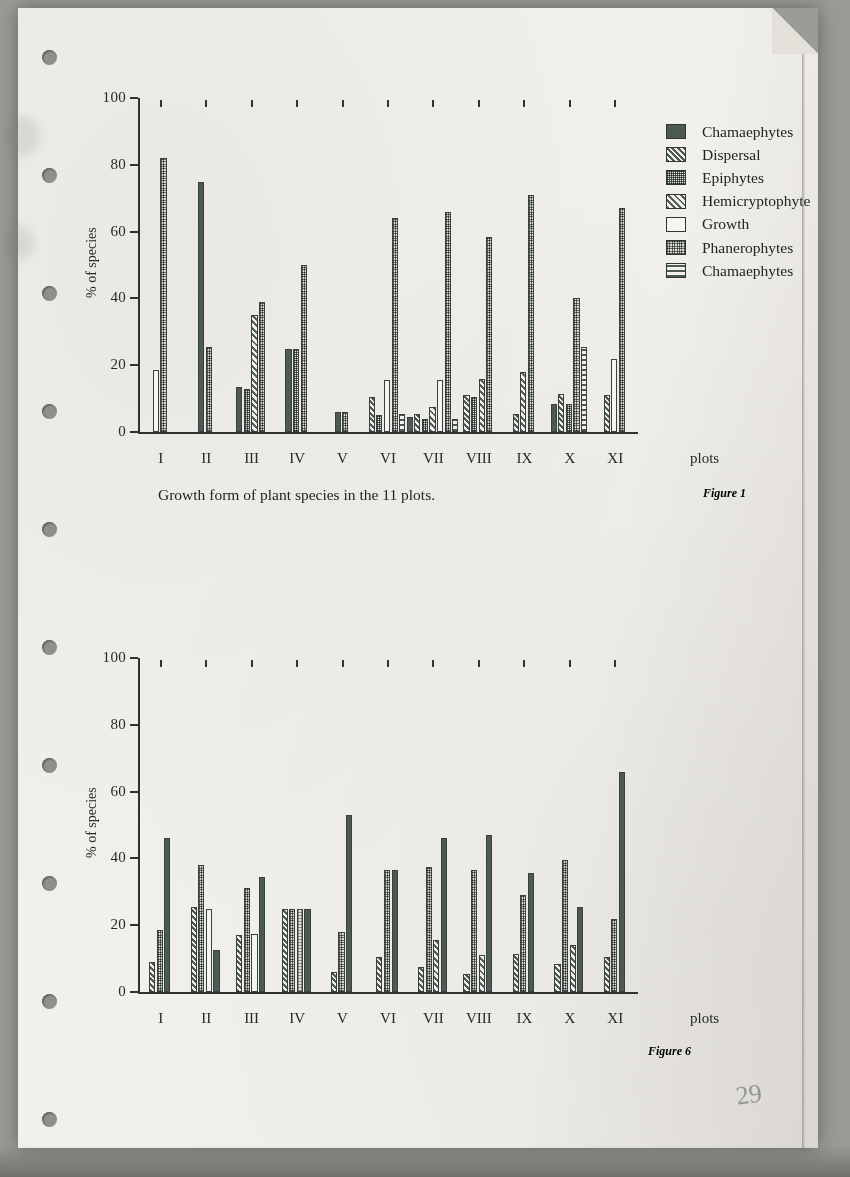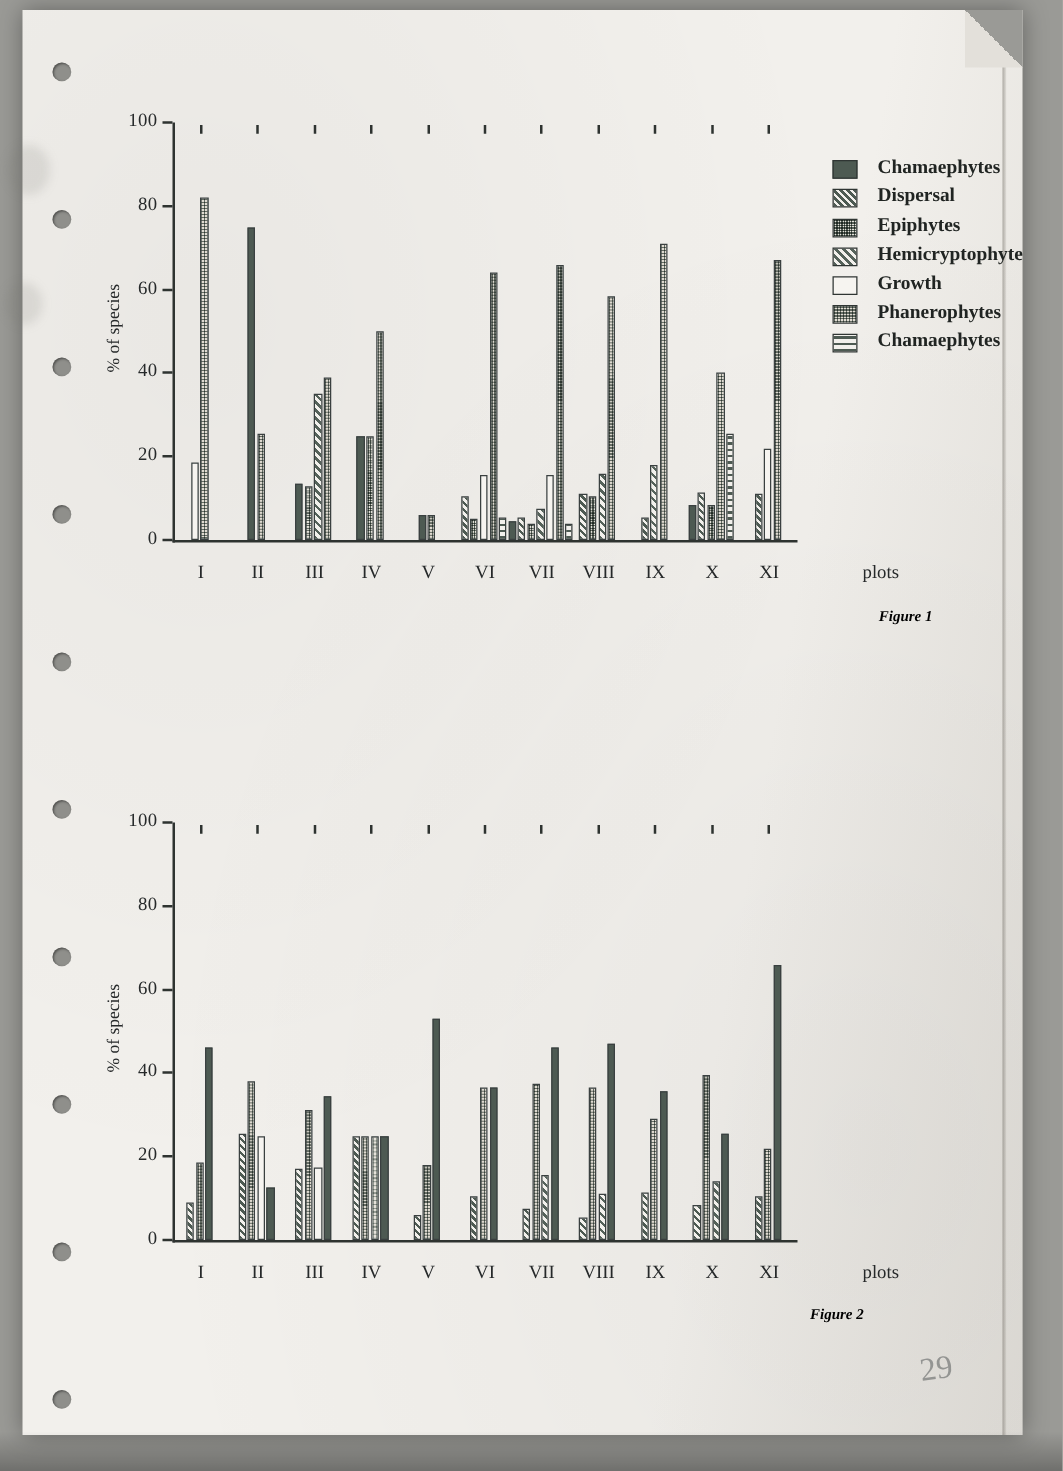--- a/index.html
+++ b/index.html
@@ -61,21 +61,21 @@
   .p-light   {background:
       repeating-linear-gradient(0deg,#9aa29c 0 1px,#f2f0ec 1px 3px),
       repeating-linear-gradient(90deg,#9aa29c 0 1px,#f2f0ec 1px 3px);
       background-blend-mode:multiply;}
   .p-white   {background:#f6f4f0;}
   .p-horiz   {background:
       repeating-linear-gradient(0deg,#4d5a52 0 2px,#f2f0ec 2px 5px);}
 
   
   .legend{position:absolute;}
-  .leg-row{display:flex;align-items:flex-end;height:23.2px;font-weight:bold;}
+  .leg-row{display:flex;align-items:center;height:23.2px;}
   .swatch{width:20px;height:15px;border:1.4px solid #2f3533;box-sizing:border-box;margin-right:16px;}
   .leg-text{font-size:15.5px;color:#202422;white-space:nowrap;}
 
   .pagenum{position:absolute;font-size:26px;color:#7b7d7c;font-family:"Liberation Serif",serif;
            transform:rotate(-8deg);opacity:.75;}
   .bottom-shadow{position:absolute;left:0;right:0;bottom:0;height:32px;
            background:linear-gradient(to bottom,rgba(0,0,0,0),rgba(0,0,0,.28));}
 </style>
 </head>
 <body>
@@ -185,20 +185,21 @@
           <div class="xtlabel" style="left: 370px; top: 442px;">VI</div>
           <div class="xtlabel" style="left: 415.455px; top: 442px;">VII</div>
           <div class="xtlabel" style="left: 460.909px; top: 442px;">VIII</div>
           <div class="xtlabel" style="left: 506.364px; top: 442px;">IX</div>
           <div class="xtlabel" style="left: 551.818px; top: 442px;">X</div>
           <div class="xtlabel" style="left: 597.273px; top: 442px;">XI</div>
         </div>
 
       <div class="axis-label-x" style="left:672px;top:442px;">plots</div>
 
+      <div class="caption" style="left:140px;top:478px;">Growth form of plant species in the 11 plots.</div>
       <div class="fignum" style="left:685px;top:478px;font-style:italic;font-weight:bold;">Figure 1</div>
 
       <div class="legend" id="f1-legend" style="left:648px;top:112px;">
           <div class="leg-row">
             <span class="swatch p-solid"></span>
             <span class="leg-text">Chamaephytes</span>
           </div>
           <div class="leg-row">
             <span class="swatch p-diag"></span>
             <span class="leg-text">Dispersal</span>
@@ -311,20 +312,20 @@
           <div class="xtlabel" style="left: 370px; top: 442px;">VI</div>
           <div class="xtlabel" style="left: 415.455px; top: 442px;">VII</div>
           <div class="xtlabel" style="left: 460.909px; top: 442px;">VIII</div>
           <div class="xtlabel" style="left: 506.364px; top: 442px;">IX</div>
           <div class="xtlabel" style="left: 551.818px; top: 442px;">X</div>
           <div class="xtlabel" style="left: 597.273px; top: 442px;">XI</div>
         </div>
 
       <div class="axis-label-x" style="left:672px;top:442px;">plots</div>
 
-      <div class="fignum" style="left:630px;top:476px;font-style:italic;font-weight:bold;">Figure 2</div>
+      <div class="fignum" style="left:630px;top:476px;font-style:italic;font-weight:bold;">Figure 6</div>
 
     </div>
 
     <div class="pagenum" style="right:56px;bottom:38px;">29</div>
   </div>
   <div class="bottom-shadow"></div>
 </div>
 
 </body></html>

